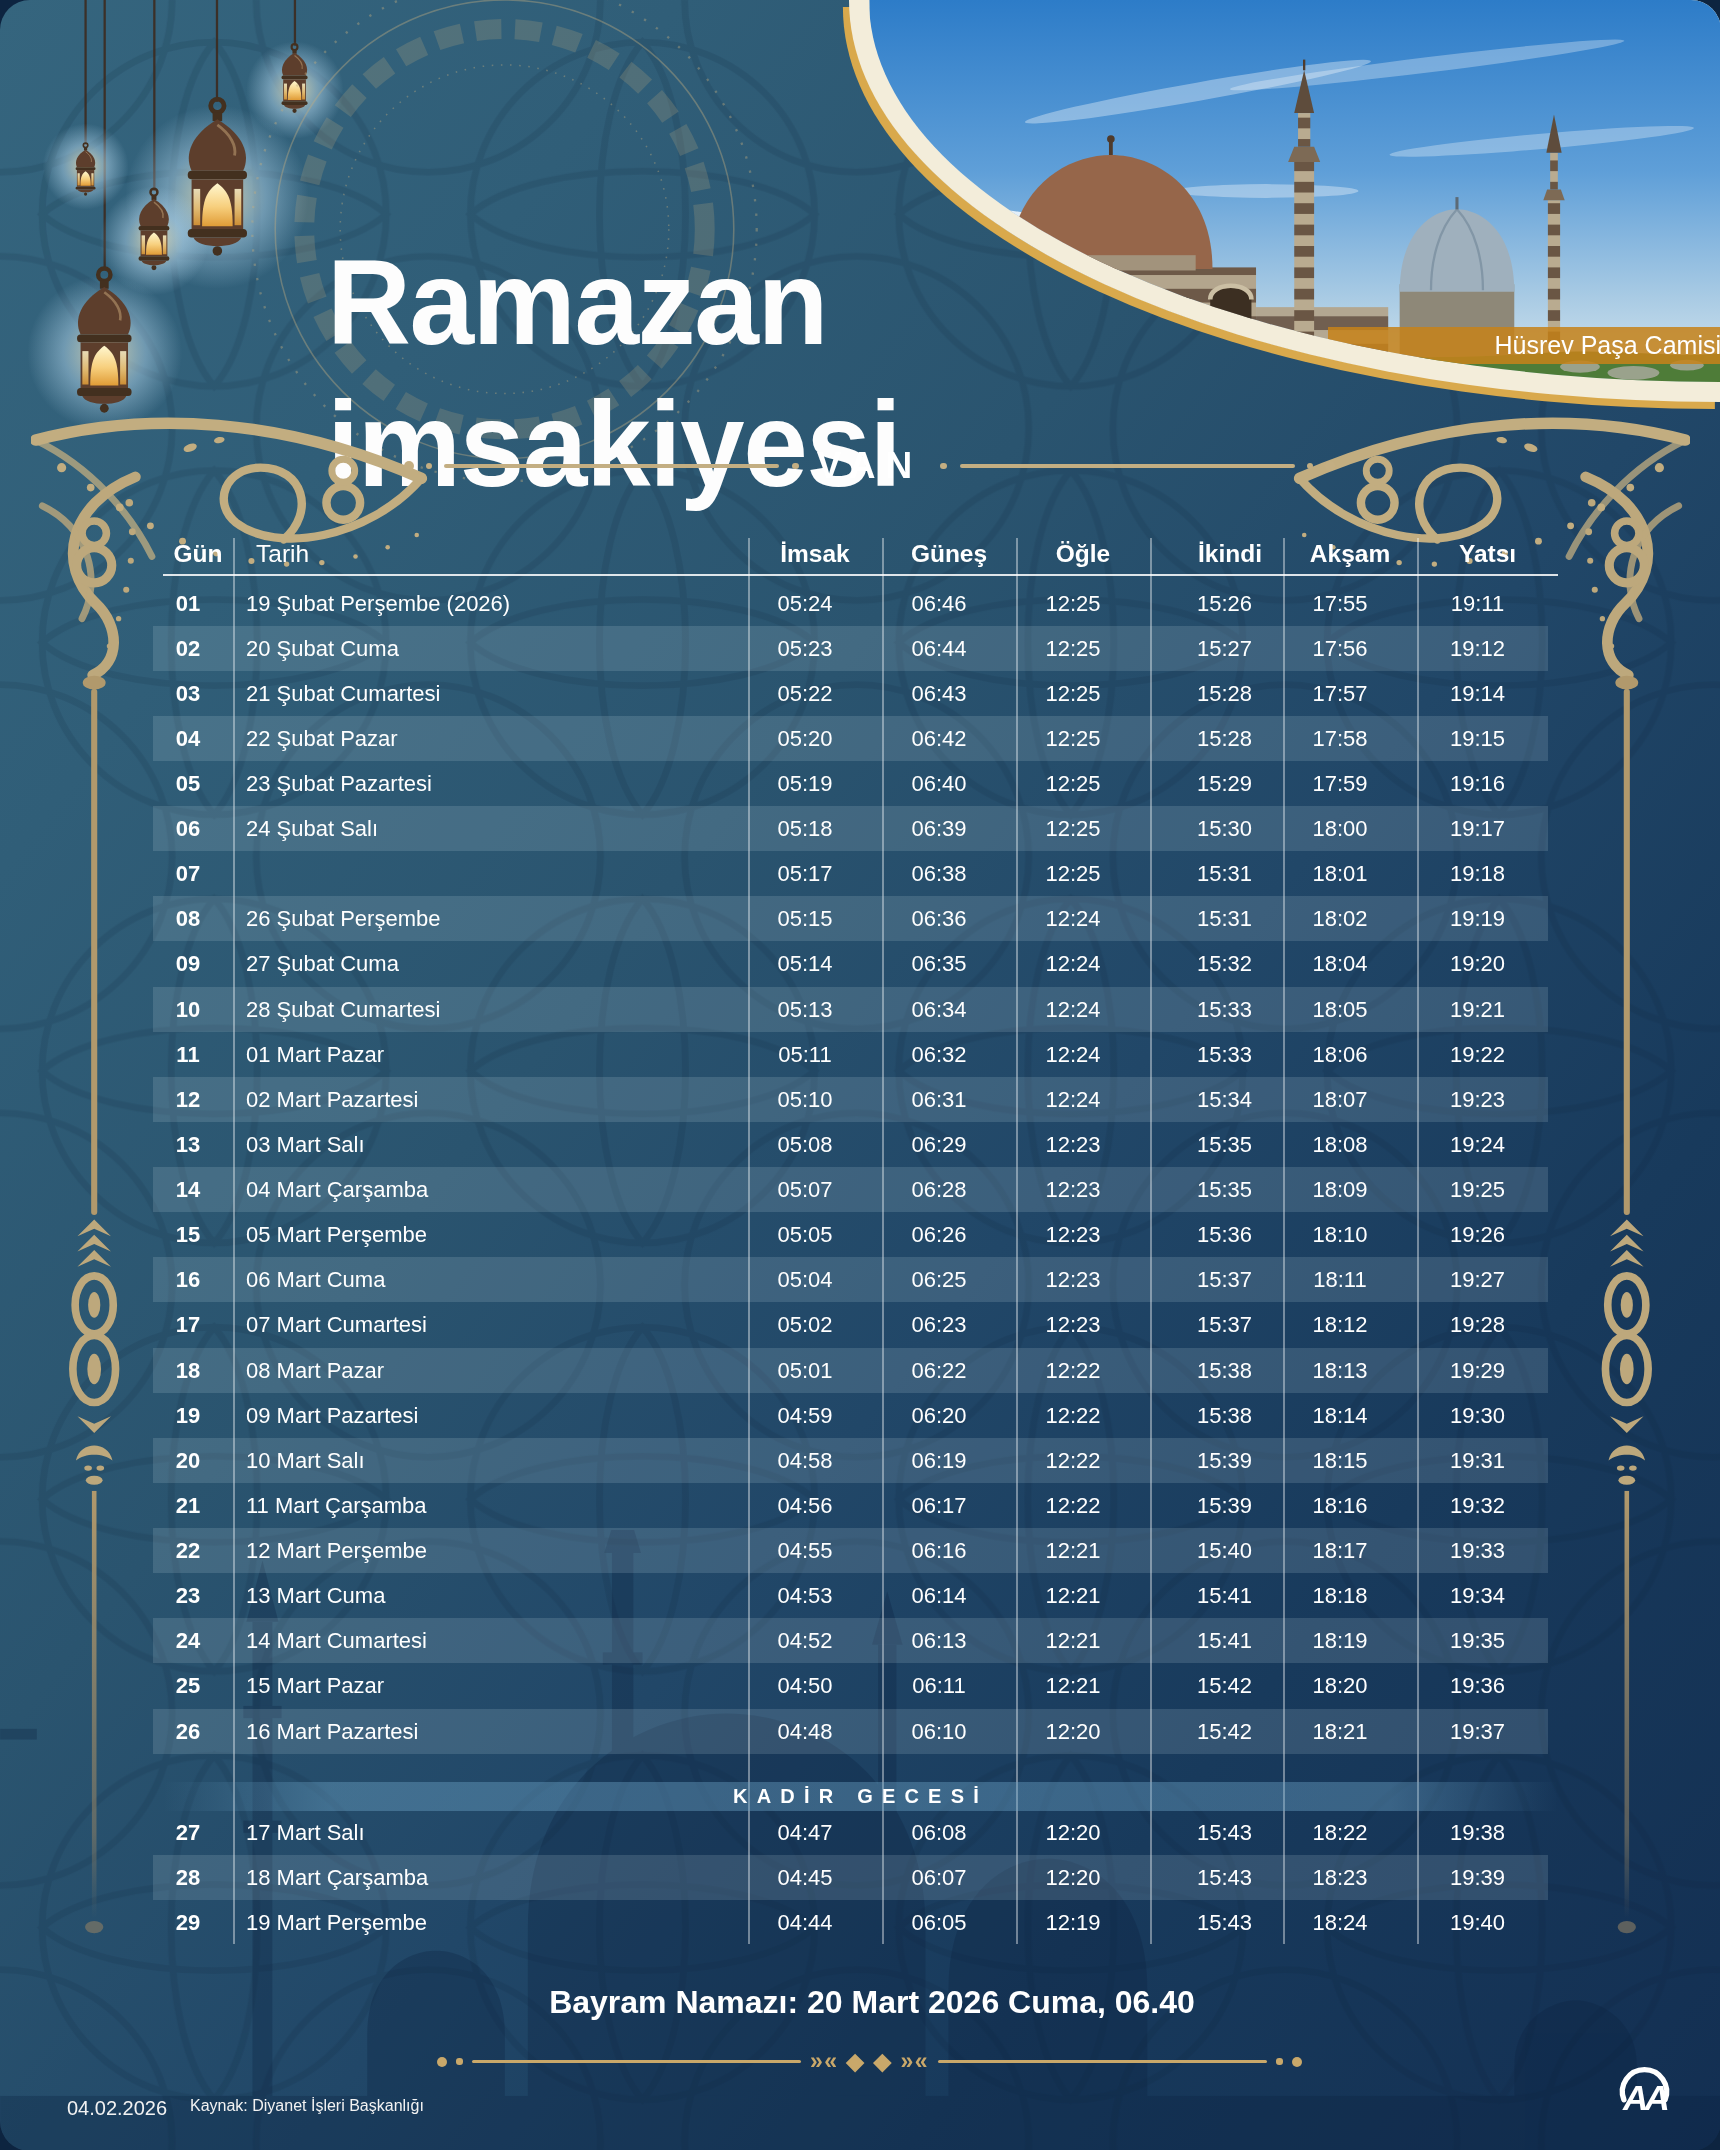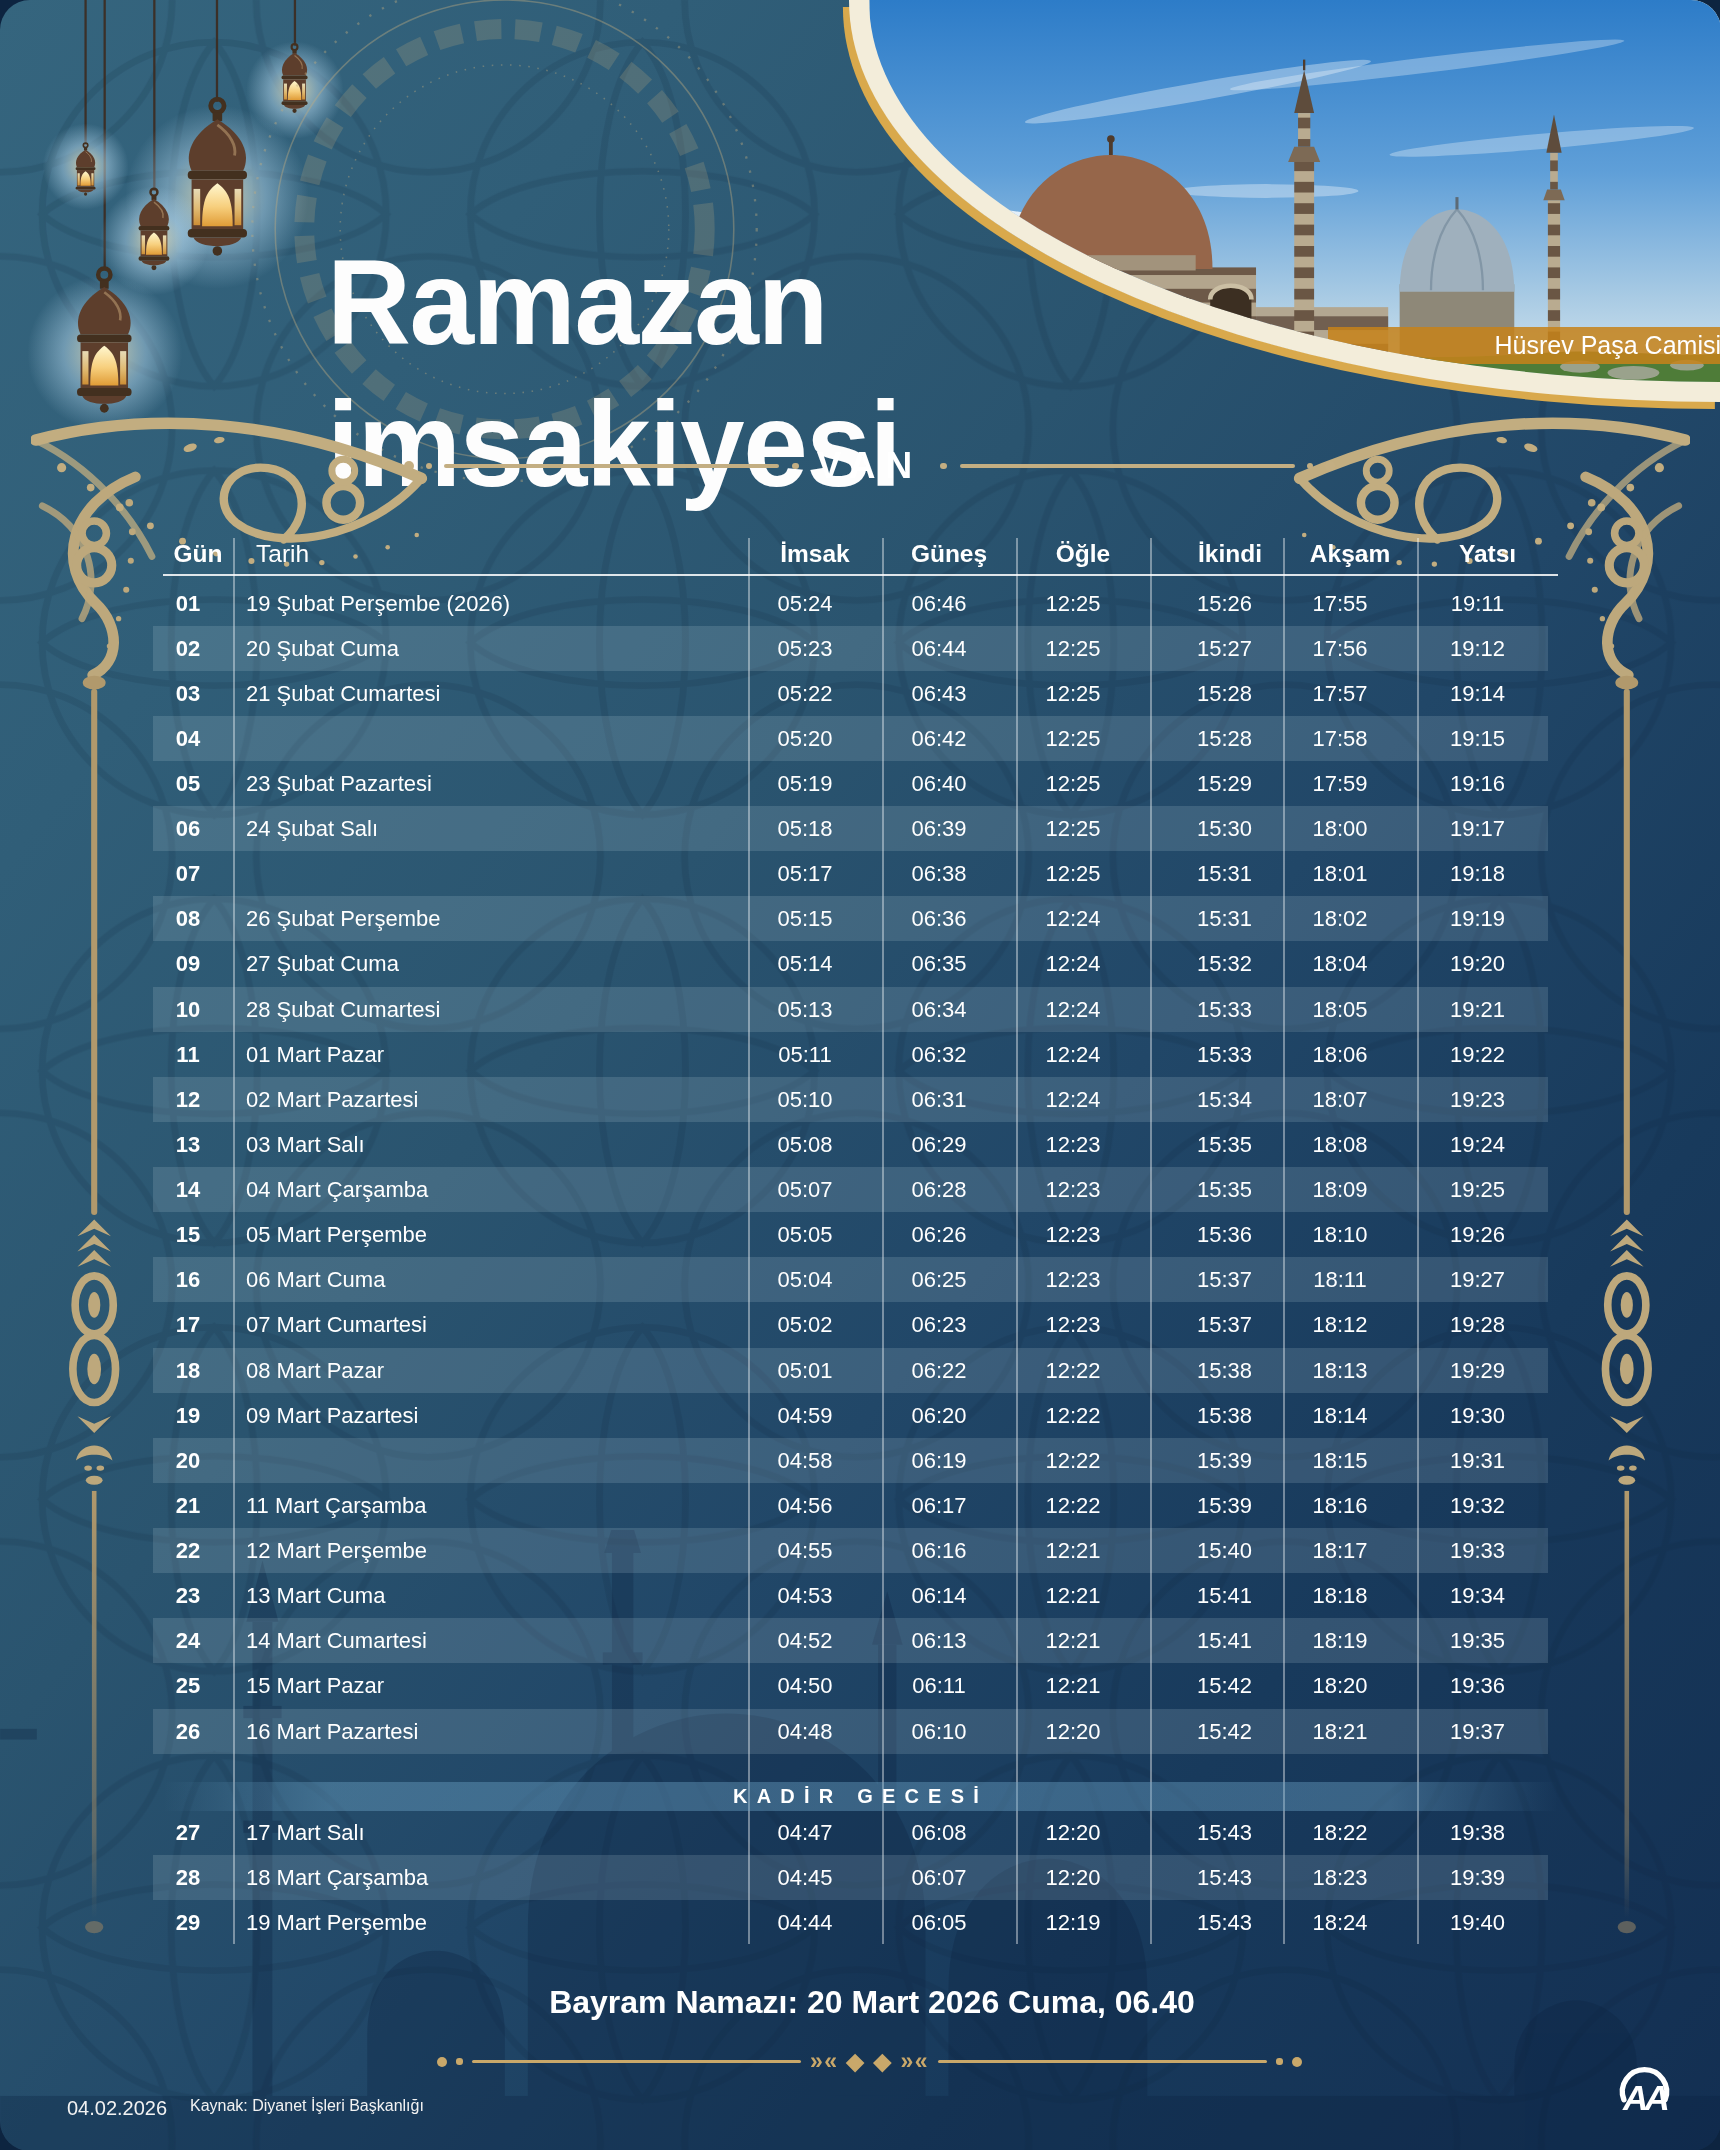--- a/index.html
+++ b/index.html
@@ -433,20 +433,21 @@
         <span class="c date">21 Şubat Cumartesi</span>
         <span class="c t0">05:22</span>
         <span class="c t1">06:43</span>
         <span class="c t2">12:25</span>
         <span class="c t3">15:28</span>
         <span class="c t4">17:57</span>
         <span class="c t5">19:14</span>
       </div>
       <div class="trow stripe" style="top: 716px;">
         <span class="c day">04</span>
+        <span class="c date">22 Şubat Pazar</span>
         <span class="c t0">05:20</span>
         <span class="c t1">06:42</span>
         <span class="c t2">12:25</span>
         <span class="c t3">15:28</span>
         <span class="c t4">17:58</span>
         <span class="c t5">19:15</span>
       </div>
       <div class="trow" style="top: 761px;">
         <span class="c day">05</span>
         <span class="c date">23 Şubat Pazartesi</span>
@@ -591,20 +592,21 @@
         <span class="c date">09 Mart Pazartesi</span>
         <span class="c t0">04:59</span>
         <span class="c t1">06:20</span>
         <span class="c t2">12:22</span>
         <span class="c t3">15:38</span>
         <span class="c t4">18:14</span>
         <span class="c t5">19:30</span>
       </div>
       <div class="trow stripe" style="top: 1438px;">
         <span class="c day">20</span>
+        <span class="c date">10 Mart Salı</span>
         <span class="c t0">04:58</span>
         <span class="c t1">06:19</span>
         <span class="c t2">12:22</span>
         <span class="c t3">15:39</span>
         <span class="c t4">18:15</span>
         <span class="c t5">19:31</span>
       </div>
       <div class="trow" style="top: 1483px;">
         <span class="c day">21</span>
         <span class="c date">11 Mart Çarşamba</span>

